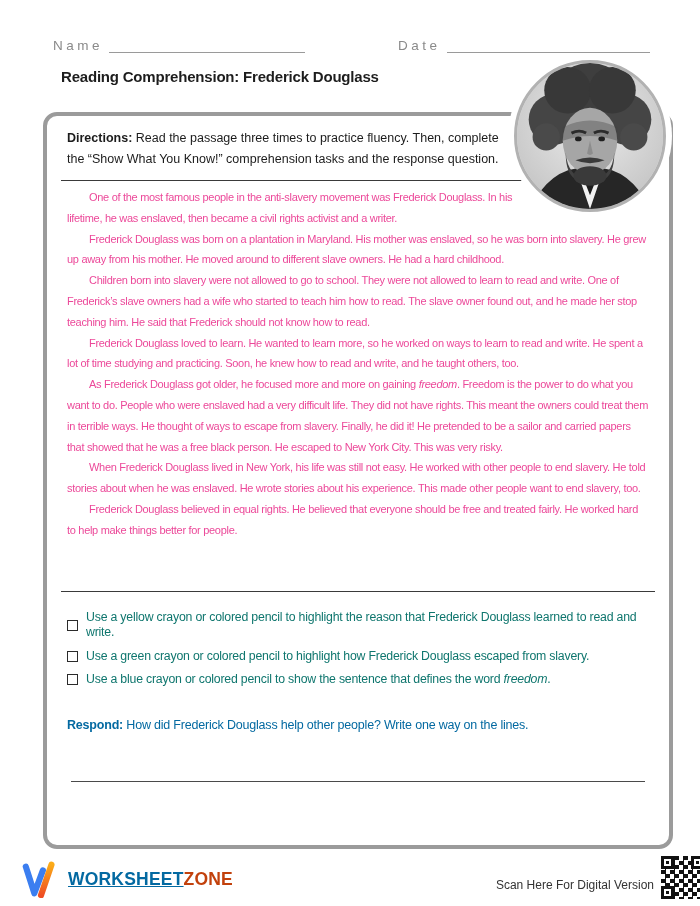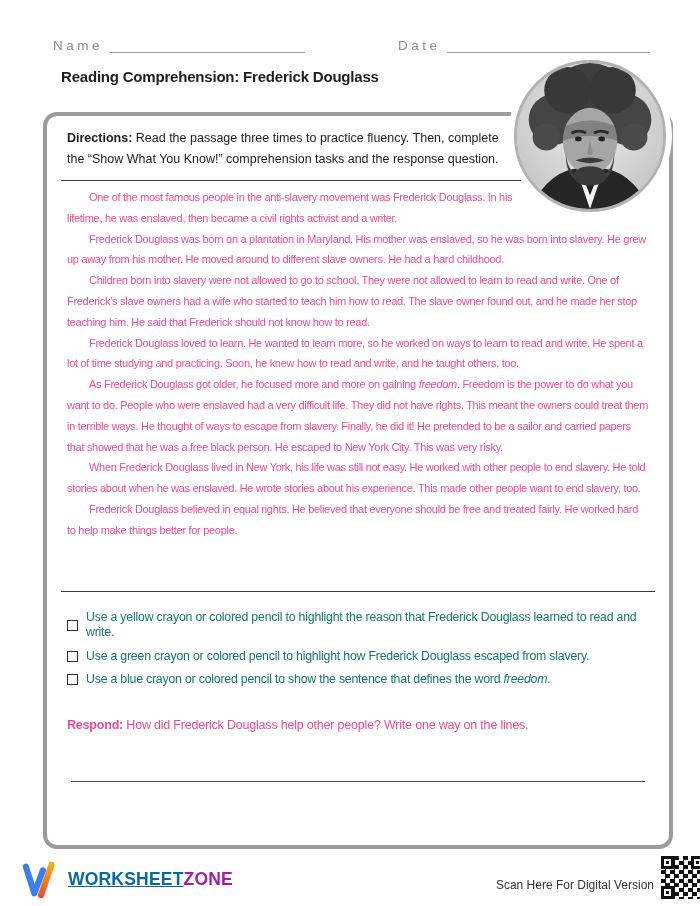--- a/index.html
+++ b/index.html
@@ -43,31 +43,31 @@
 
   .sep2 { border-bottom:1.5px solid #3a3a3a; margin:0 -6px; }
 
   .show-heading { margin-top:12px; font-size:13px; font-weight:bold; color:#1c1c1c; }
   .tasks { margin-top:18px; }
   .task { display:flex; align-items:center; font-size:12.3px; letter-spacing:-0.2px;
           color:#0f766e; margin-bottom:8.5px; line-height:15px; }
   .checkbox { flex:0 0 auto; width:11px; height:11px; border:1.6px solid #2b2b2b;
               margin-right:8px; background:#fff; }
 
-  .respond { margin-top:28px; font-size:12.5px; letter-spacing:-0.2px; color:#ec4899; line-height:20px; }
+  .respond { margin-top:28px; font-size:12.5px; letter-spacing:-0.2px; color:#0369a1; line-height:20px; }
   .respond b { font-weight:bold; }
   .answer-line { margin:0 4px; border-bottom:1.4px solid #4a4a4a; }
   .answer-line.first { margin-top:46px; }
 
   
   .footer-logo { position:absolute; left:14px; bottom:8px; display:flex; align-items:center; }
   .logo-mark { width:38px; height:38px; margin-right:8px; }
   .brand { font-size:17.5px; font-weight:bold; letter-spacing:0.2px; }
   .brand .b1 { color:#0369a1;text-decoration:underline; }
-  .brand .b2 { color:#a21caf; }
+  .brand .b2 { color:#c2410c; }
 
   .scan-text { position:absolute; right:54px; bottom:14px; font-size:12px; color:#333333; }
 
   .qr { position:absolute; right:4px; bottom:7px; width:43px; height:43px; background:
         repeating-conic-gradient(#111 0% 25%, #fff 0% 50%) 0 0 / 9px 9px; outline:2px solid #fff; }
   .qr .finder { position:absolute; width:13px; height:13px; border:3px solid #111; background:#fff; }
   .qr .finder::after { content:""; position:absolute; left:2px; top:2px; width:3px; height:3px; background:#111; }
   .qr .f-tl { left:0; top:0; }
   .qr .f-tr { right:0; top:0; }
   .qr .f-bl { left:0; bottom:0; }

